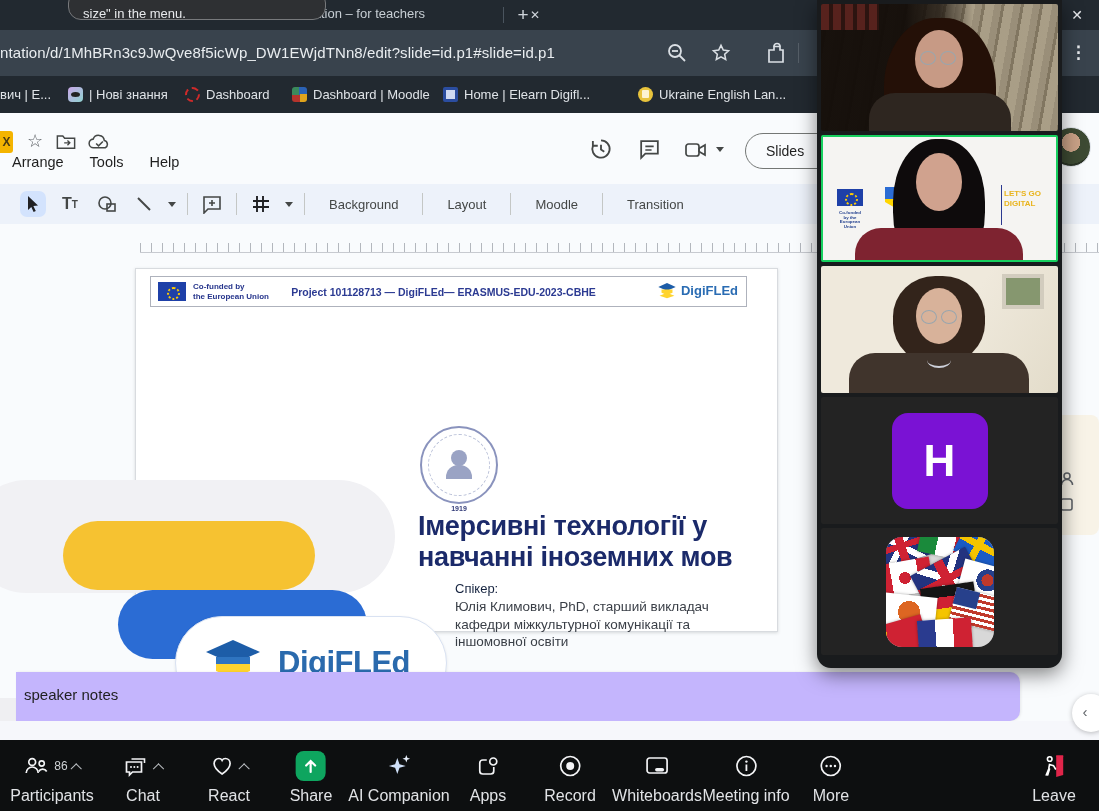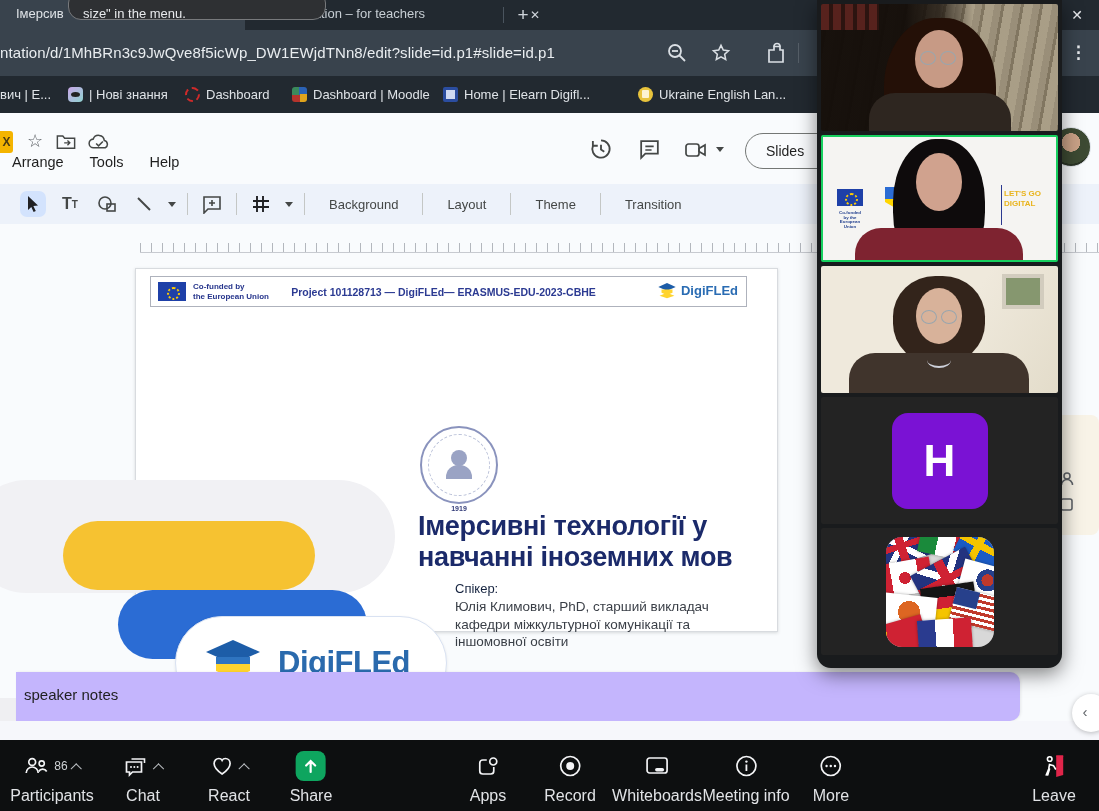--- a/index.html
+++ b/index.html
@@ -161,23 +161,20 @@
   .fl-ca{background:radial-gradient(circle at 50% 50%,#cf2233 0 6px,transparent 6px),linear-gradient(90deg,#cf2233 0 25%,#fff 25% 75%,#cf2233 75%);}
   .fl-se{background:linear-gradient(90deg,transparent 30%,#f5c400 30% 44%,transparent 44%),linear-gradient(0deg,transparent 40%,#f5c400 40% 60%,transparent 60%),#1a5bc4;}
   .fl-kr{background:radial-gradient(circle at 50% 45%,#c0392b 0 6px,#27408b 6px 11px,transparent 11px),#fff;}
   .fl-cn{background:radial-gradient(circle at 22% 28%,#f5c400 0 5px,transparent 5px),#cf2233;}
   svg{display:block;}
 </style>
 </head>
 <body>
 
 <div id="tabstrip" class="abs">
-  <div id="tab-active" class="abs">
-    <span>Імерсив</span>
-  </div>
   <div id="tab2" class="abs">
     <span>ucation – for teachers</span>
     <span class="tab-close">✕</span>
   </div>
   <div id="tab-sep" class="abs"></div>
   <div id="newtab" class="abs">+</div>
   <div id="win-close" class="abs">✕</div>
   <div id="tooltip" class="abs">
     <span>size" in the menu.</span>
   </div>
@@ -299,21 +296,21 @@
       <svg width="18" height="18" viewBox="0 0 18 18">
           <path d="M5 1v16M11 1v16M1 6h16M1 12h16" stroke="#202124" stroke-width="1.9"></path>
         </svg>
     </span>
     <span class="caret"></span>
     <span class="tb-div"></span>
     <span class="tb-btn">Background</span>
     <span class="tb-div"></span>
     <span class="tb-btn">Layout</span>
     <span class="tb-div"></span>
-    <span class="tb-btn">Theme</span>
+    <span class="tb-btn">Moodle</span>
     <span class="tb-div"></span>
     <span class="tb-btn">Transition</span>
   </div>
 
   <div id="ruler" class="abs"></div>
 
   <div id="slide" class="abs"></div>
 
   <div id="blob-gray" class="abs"></div>
   <div id="pill-yellow" class="abs"></div>
@@ -418,20 +415,29 @@
     <span class="zm-iconrow">
       <span id="share-box">
         <svg width="18" height="18" viewBox="0 0 18 18">
             <path d="M9 15V5M4.5 8.5L9 4l4.5 4.5" fill="none" stroke="#fff" stroke-width="2.2" stroke-linecap="round"></path>
           </svg>
       </span>
     </span>
     <span class="zm-label">Share</span>
   </div>
 
+  <div class="zm-item" style="left:399px">
+    <span class="zm-iconrow">
+      <svg width="28" height="26" viewBox="0 0 28 26">
+        <path d="M12 5l2.2 6.3L20.5 13l-6.3 1.7L12 21l-2.2-6.3L3.5 13l6.3-1.7z" fill="#cfe0f8"></path>
+        <path d="M21 2l1 2.8 2.8 1-2.8 1-1 2.8-1-2.8-2.8-1 2.8-1z" fill="#e8f0fc"></path>
+      </svg>
+    </span>
+    <span class="zm-label">AI Companion</span>
+  </div>
 
   <div class="zm-item" style="left:488px">
     <span class="zm-iconrow">
       <svg width="26" height="24" viewBox="0 0 26 24">
         <path d="M12 6H8a3 3 0 0 0-3 3v8a3 3 0 0 0 3 3h8a3 3 0 0 0 3-3v-4" fill="none" stroke="#f2f3f5" stroke-width="1.7"></path>
         <circle cx="18.5" cy="7.5" r="3.5" fill="none" stroke="#f2f3f5" stroke-width="1.7"></circle>
       </svg>
     </span>
     <span class="zm-label">Apps</span>
   </div>

